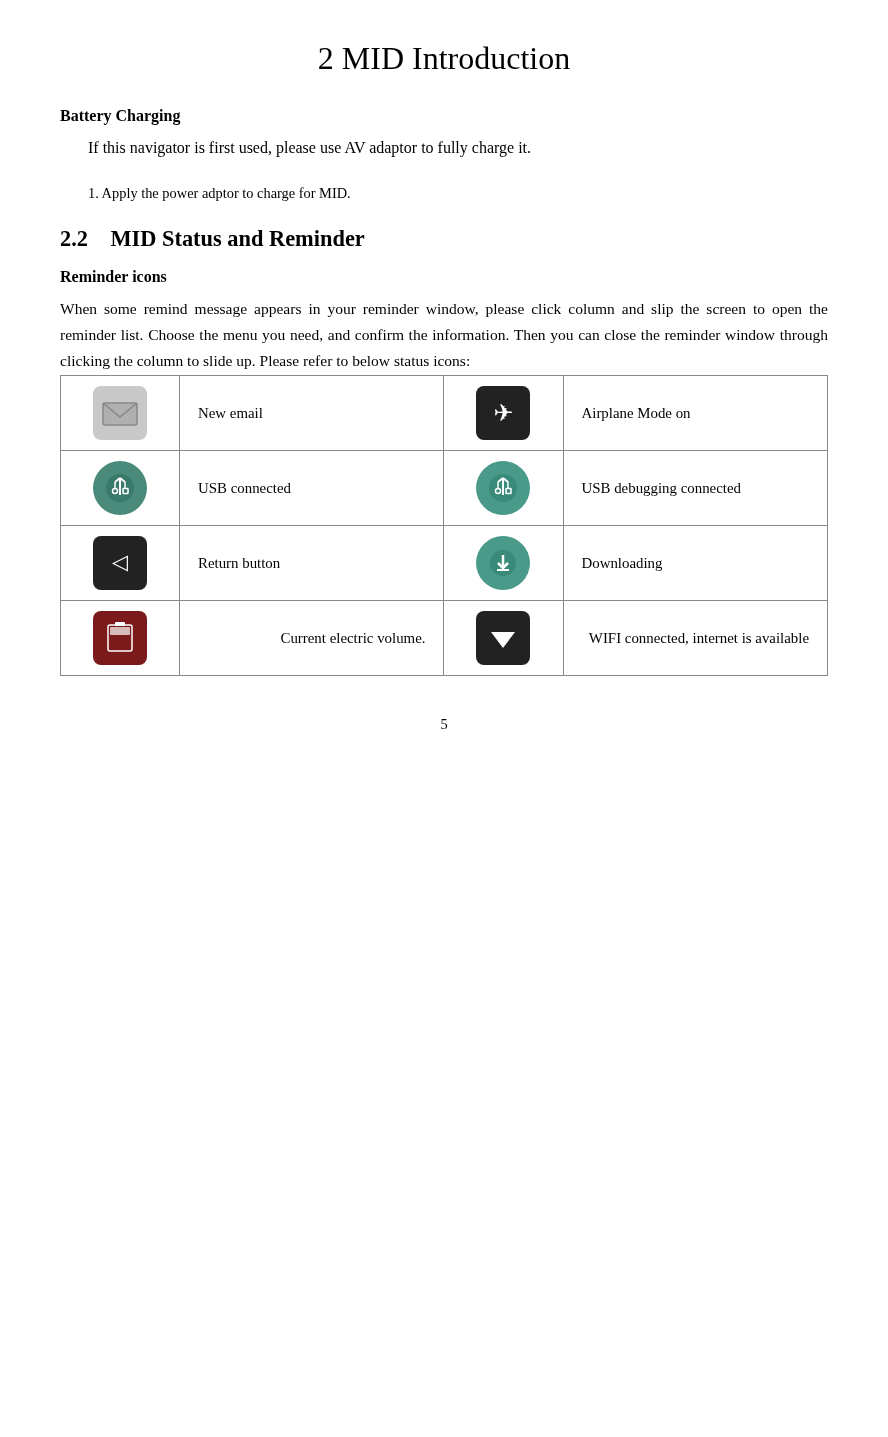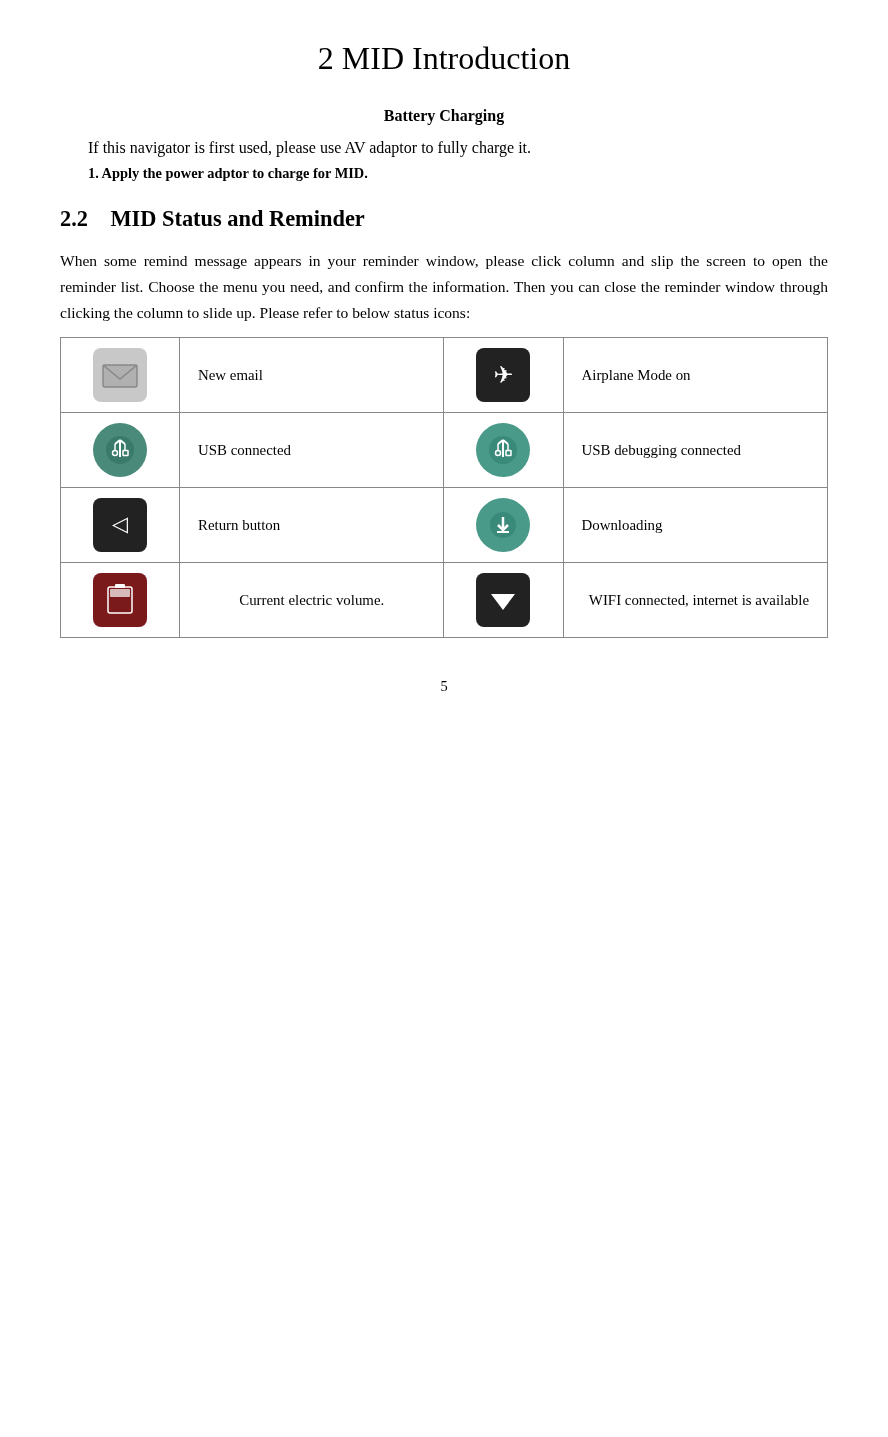--- a/index.html
+++ b/index.html
@@ -22,46 +22,43 @@
       font-size: 1.4em;
       font-weight: bold;
       margin-bottom: 16px;
       margin-top: 10px;
     }
     h3 {
       font-size: 1em;
       font-weight: bold;
       margin-bottom: 10px;
       margin-top: 10px;
-      text-align: center;
     }
     .section {
       margin-bottom: 24px;
     }
     .indent {
       margin-left: 28px;
-      margin-bottom: 4px;
+      margin-bottom: 24px;
       font-size: 1em;
       line-height: 1.6;
     }
     .small-indent {
       margin-left: 28px;
       font-size: 0.9em;
       margin-bottom: 8px;
-      font-weight: bold;
     }
     .body-text {
       font-size: 0.97em;
       line-height: 1.7;
       text-align: justify;
     }
     table {
       border-collapse: collapse;
       width: 100%;
-      margin-top: 10px;
       margin-bottom: 20px;
     }
     td {
       border: 1px solid #888;
       padding: 10px 14px;
       vertical-align: middle;
       font-size: 0.93em;
     }
     .icon-cell {
       width: 90px;
@@ -107,20 +104,21 @@
 <h1>2 MID Introduction</h1>
 
 <div class="section">
   <h3>Battery Charging</h3>
   <p class="indent">If this navigator is first used, please use AV adaptor to fully charge it.</p>
   <p class="small-indent">1. Apply the power adptor to charge for MID.</p>
 </div>
 
 <div class="section">
   <h2>2.2 MID Status and Reminder</h2>
+  <h3>Reminder icons</h3>
   <p class="body-text">When some remind message appears in your reminder window, please click column and slip the screen to open the reminder list. Choose the menu you need, and confirm the information. Then you can close the reminder window through clicking the column to slide up. Please refer to below status icons:</p>
 
   <table>
 
     <tbody>
         <tr>
       <td class="icon-cell">
         <div class="icon-box icon-light-gray" style="background:#c8c8c8;">
 
           <svg width="38" height="28" viewBox="0 0 38 28">
@@ -198,21 +196,21 @@
         <div class="icon-box" style="background:#7a1a1a; border-radius:8px;">
           <svg width="28" height="34" viewBox="0 0 28 34">
             <rect x="2" y="4" width="24" height="26" rx="2" fill="#7a1a1a" stroke="#fff" stroke-width="1.5"></rect>
             <rect x="9" y="1" width="10" height="4" rx="1" fill="#fff"></rect>
 
             <rect x="4" y="6" width="20" height="8" rx="1" fill="#fff" opacity="0.7"></rect>
           </svg>
         </div>
       </td>
       <td class="label-cell" style="text-align:center; vertical-align:middle;">
-        <div style="text-align:center;">Current electric volume.</div>
+        <div style="text-align:right;">Current electric volume.</div>
       </td>
       <td class="icon-cell">
         <div class="icon-box icon-dark">
           <svg width="32" height="32" viewBox="0 0 32 32">
             <rect width="32" height="32" fill="#222" rx="4"></rect>
 
             <polygon points="4,10 28,10 16,26" fill="#fff"></polygon>
           </svg>
         </div>
       </td>

